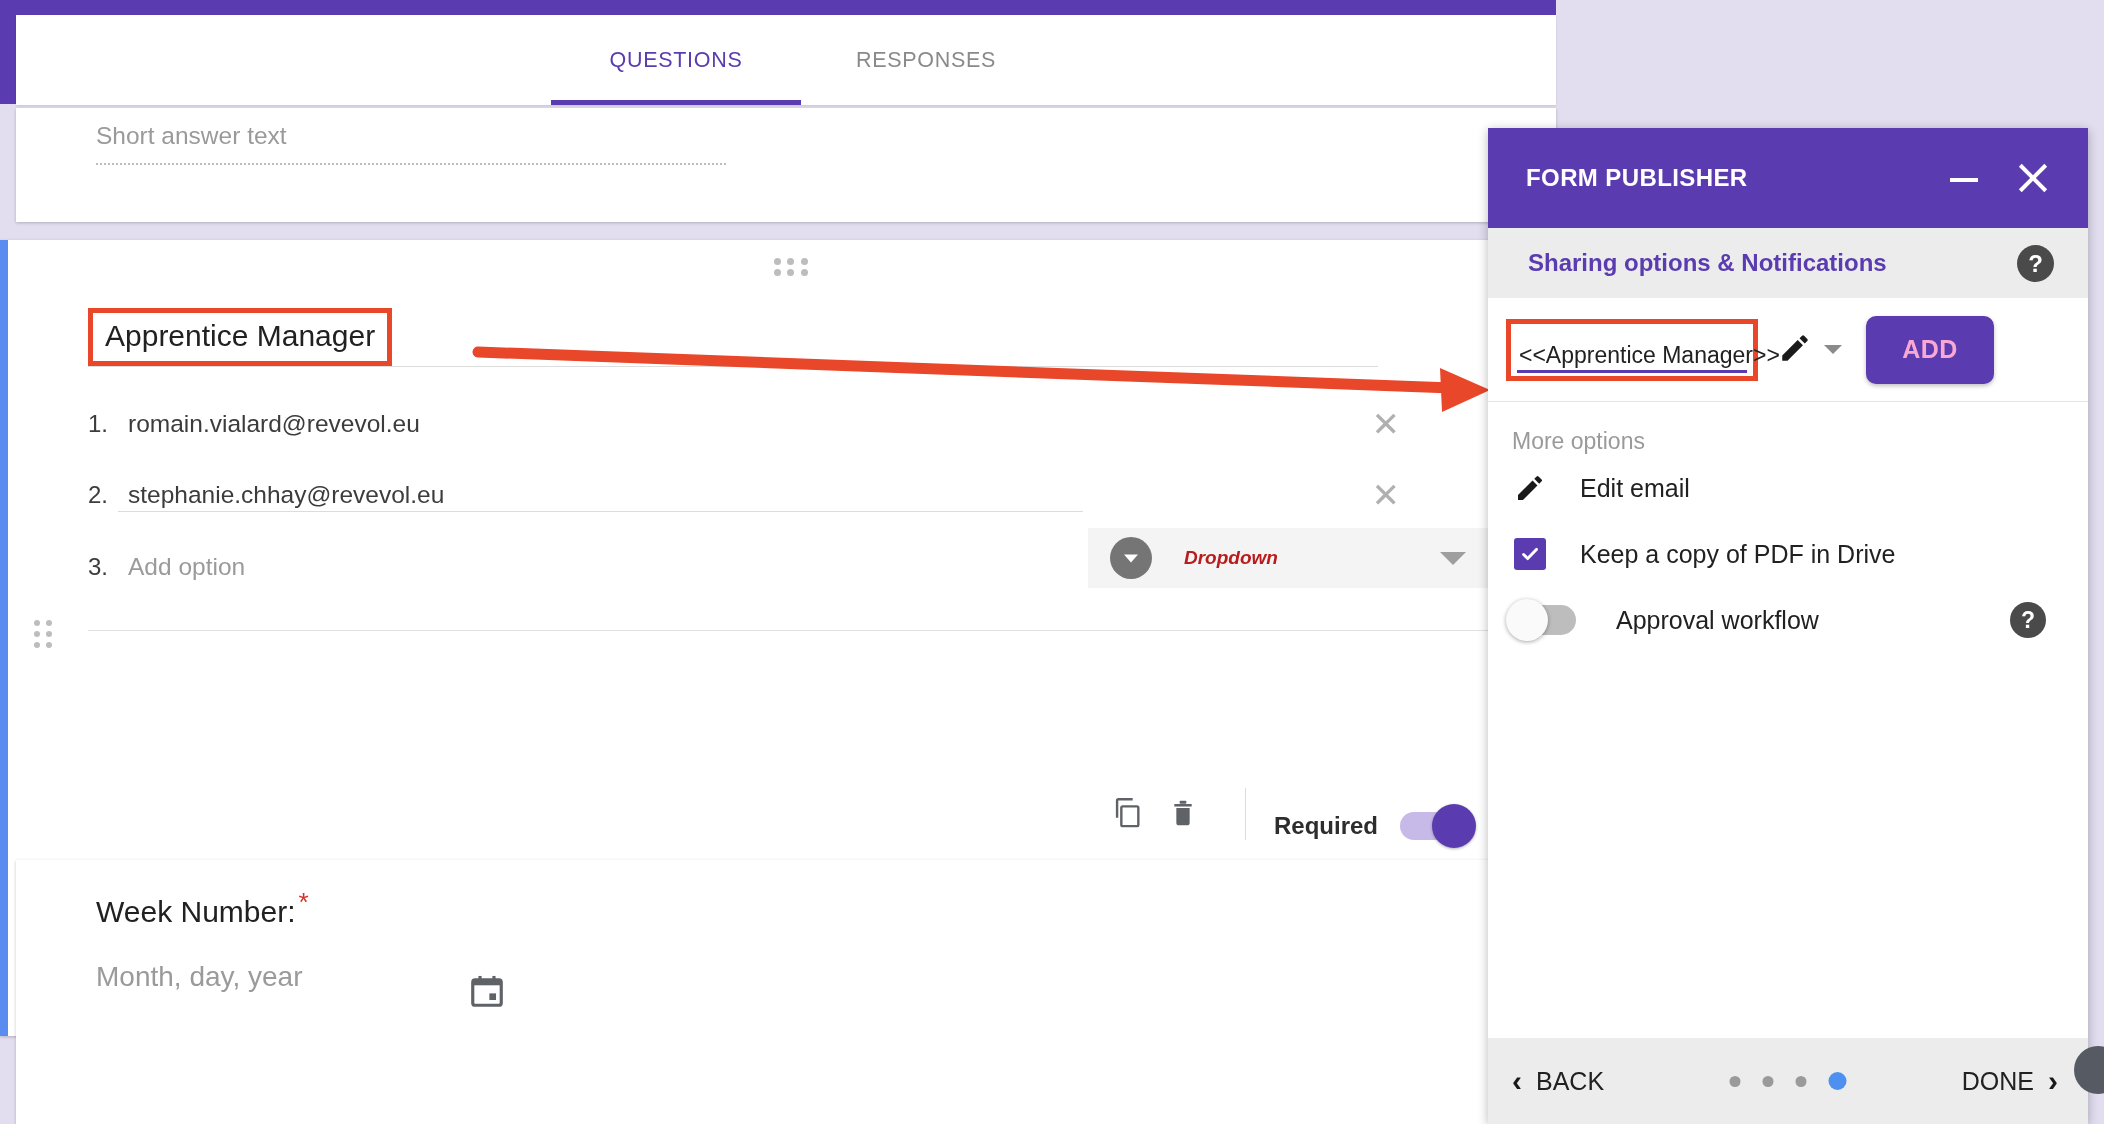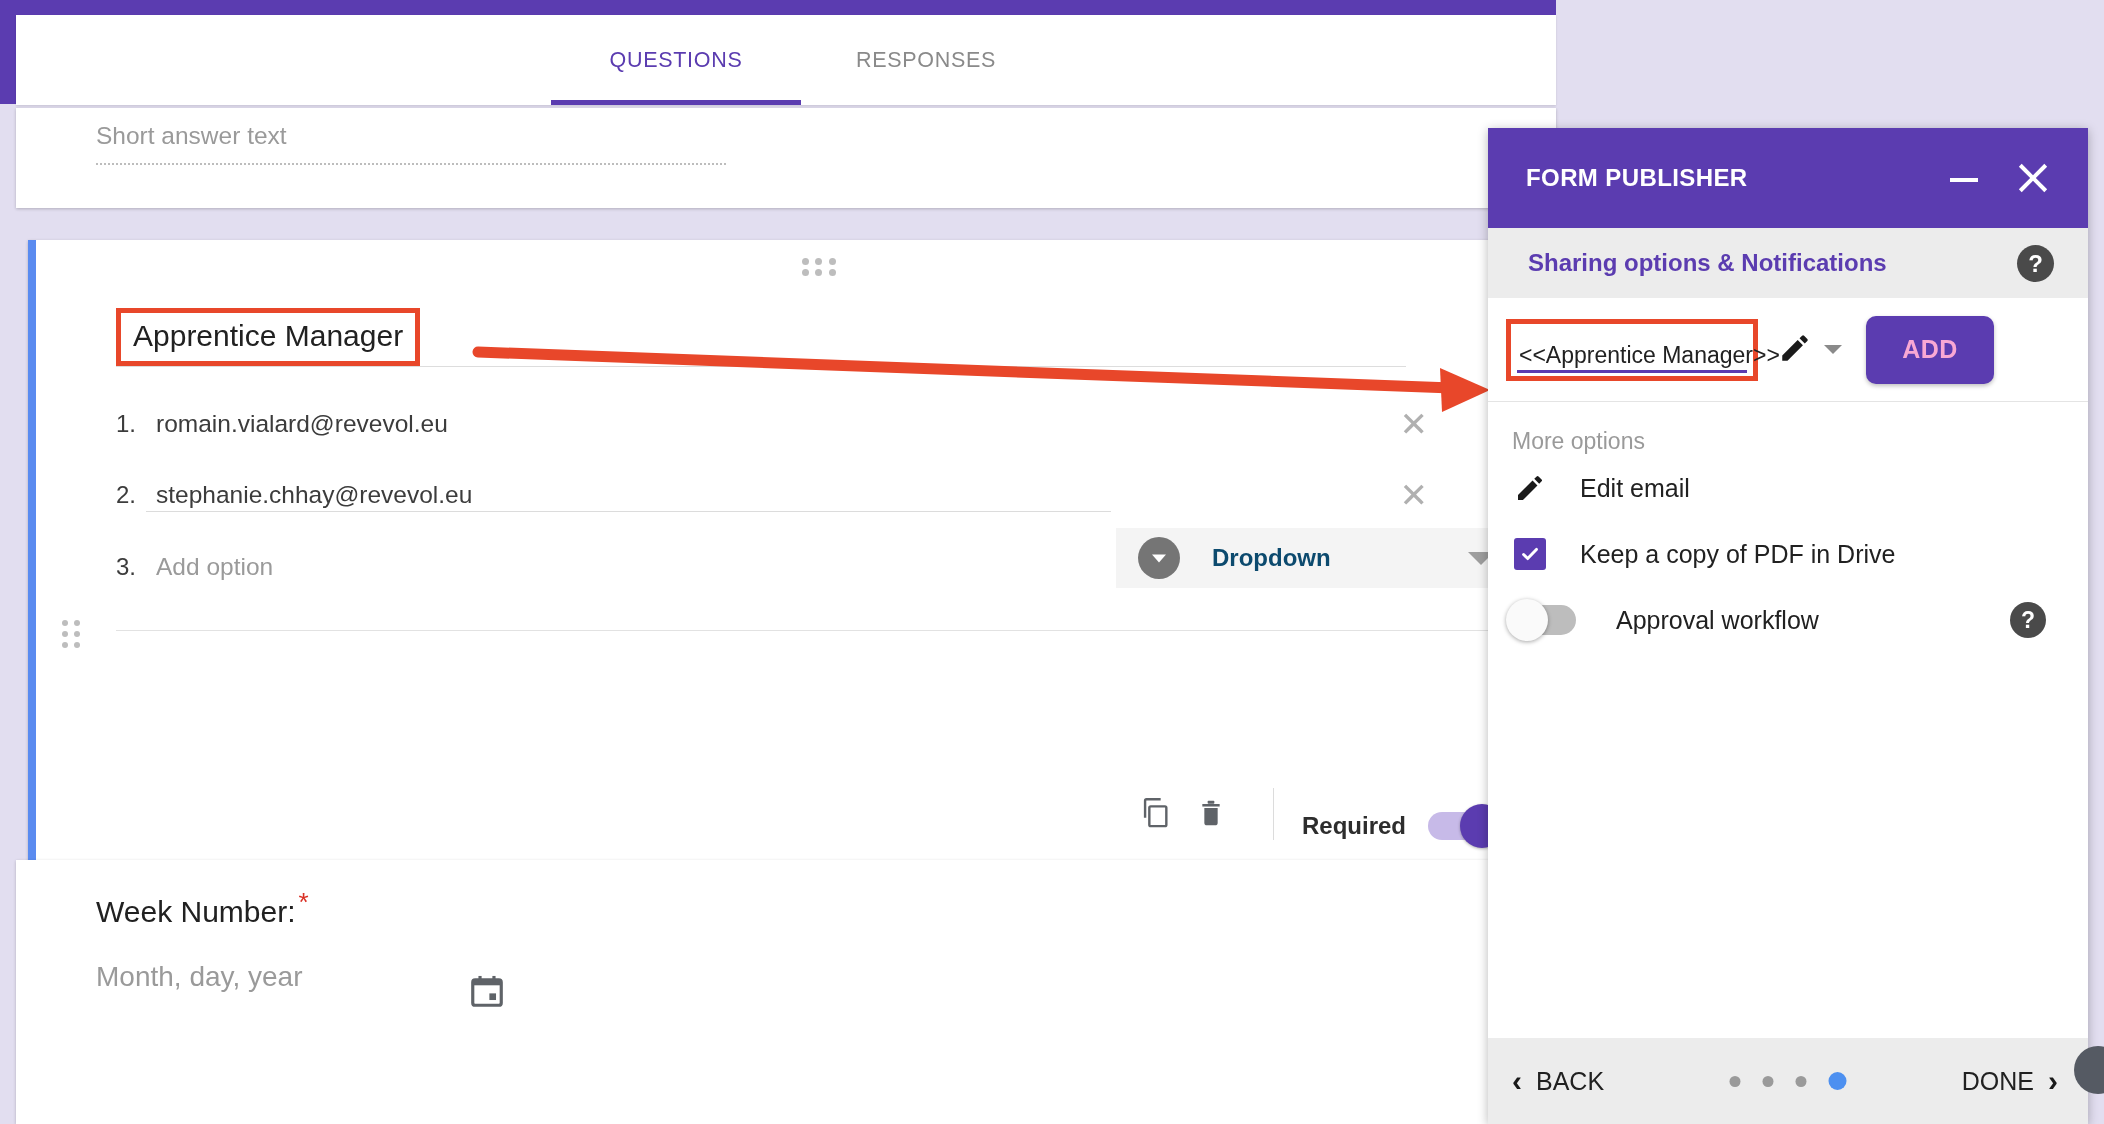--- a/index.html
+++ b/index.html
@@ -69,39 +69,39 @@
 
   
   .card {
     position: absolute;
     background: #ffffff;
     box-shadow: 0 1px 3px rgba(0,0,0,.22);
   }
   .card-short {
     left: 16px; top: 108px;
     width: 1540px;
-    height: 100px;
+    height: 114px;
   }
   .short-answer-placeholder {
     position: absolute;
     left: 80px; top: 14px;
     font-size: 24.5px;
     color: #9a9a9a;
   }
   .short-answer-underline {
     position: absolute;
     left: 80px; top: 55px;
     width: 630px;
     height: 0;
     border-bottom: 2px dotted #bdbdbd;
   }
 
   
   .card-question {
-    left: 28px; top: 240px;
+    left: 0; top: 240px;
     width: 1540px;
     height: 796px;
     border-left: 8px solid #5a8bf0;
   }
   .drag-dots-top {
     position: absolute;
     left: 766px; top: 18px;
     width: 34px;
     display: grid;
     grid-template-columns: repeat(3, 1fr);
@@ -147,23 +147,24 @@
   .type-icon {
     width: 42px; height: 42px;
     border-radius: 50%;
     background: #757575;
     margin-left: 22px;
     display: flex; align-items: center; justify-content: center;
   }
   .type-icon svg { display: block; }
   .type-label {
     margin-left: 32px;
-    font-size: 24px;
+    font-size: 19px;
     font-weight: bold;
-    color: #0c4a6e;
+    color: #b91c1c;
+    font-style: italic;
   }
   .type-caret {
     margin-left: auto;
     margin-right: 22px;
     width: 0; height: 0;
     border-left: 13px solid transparent;
     border-right: 13px solid transparent;
     border-top: 13px solid #9e9e9e;
   }
 

